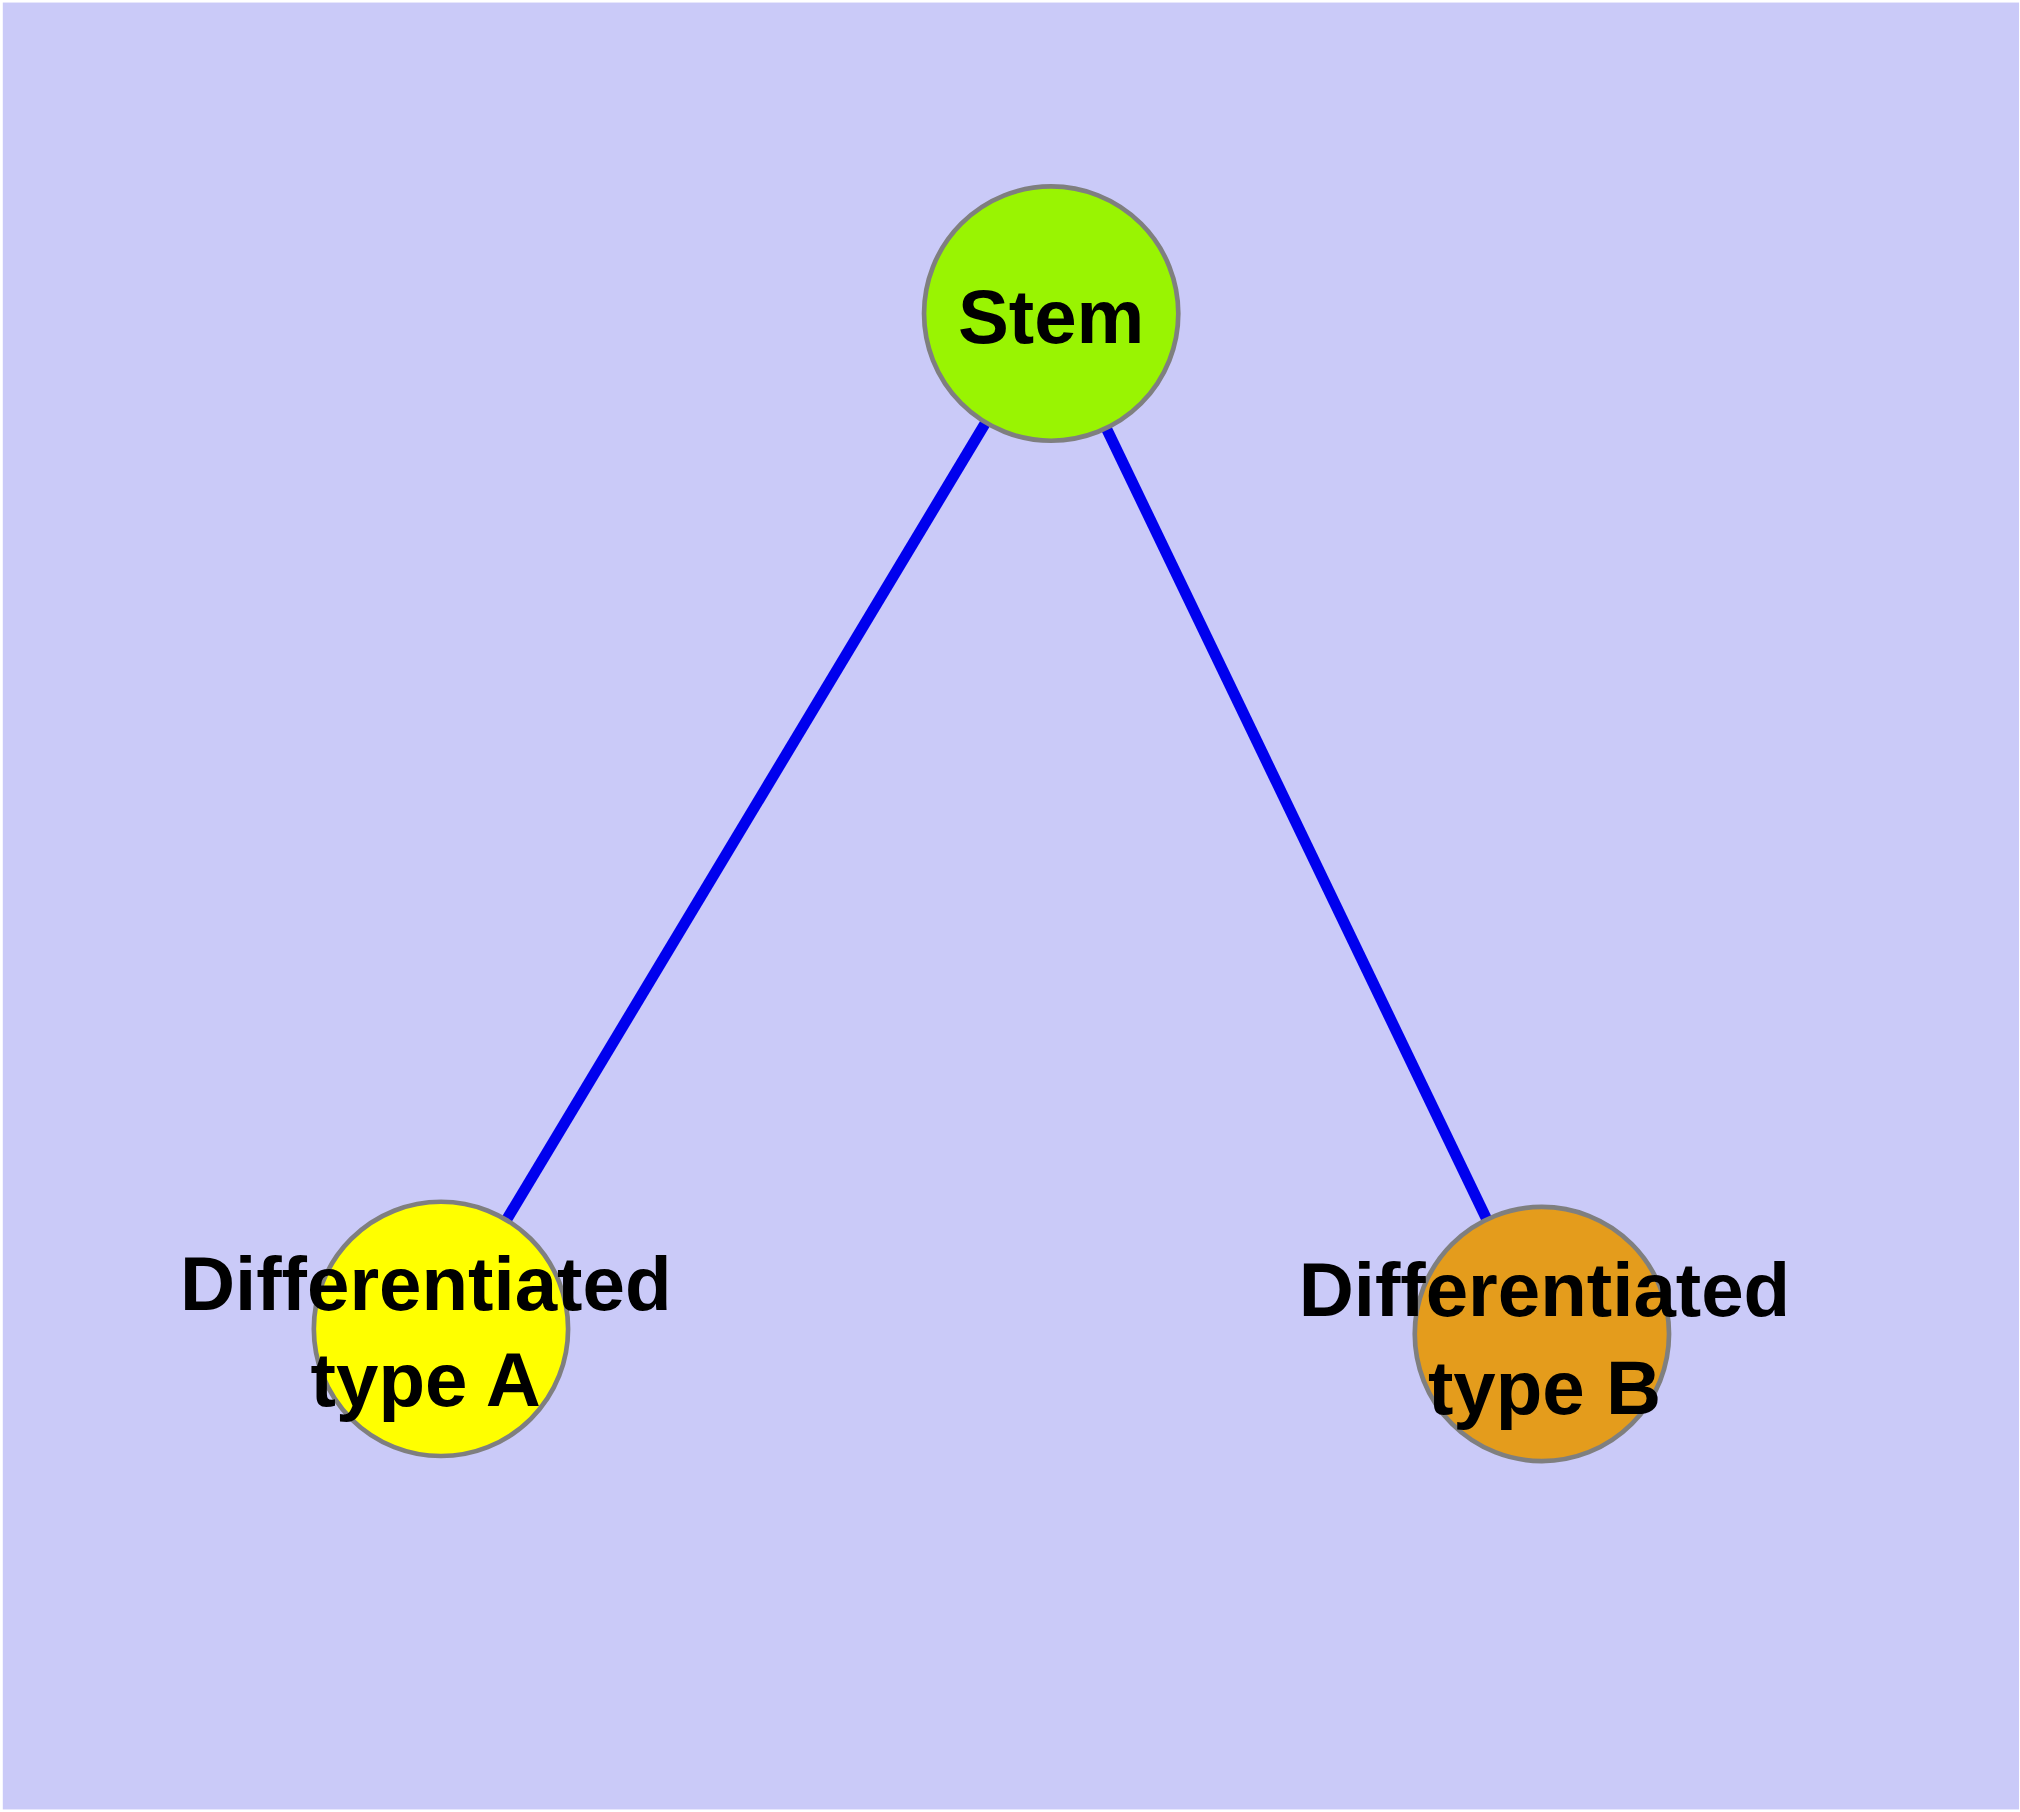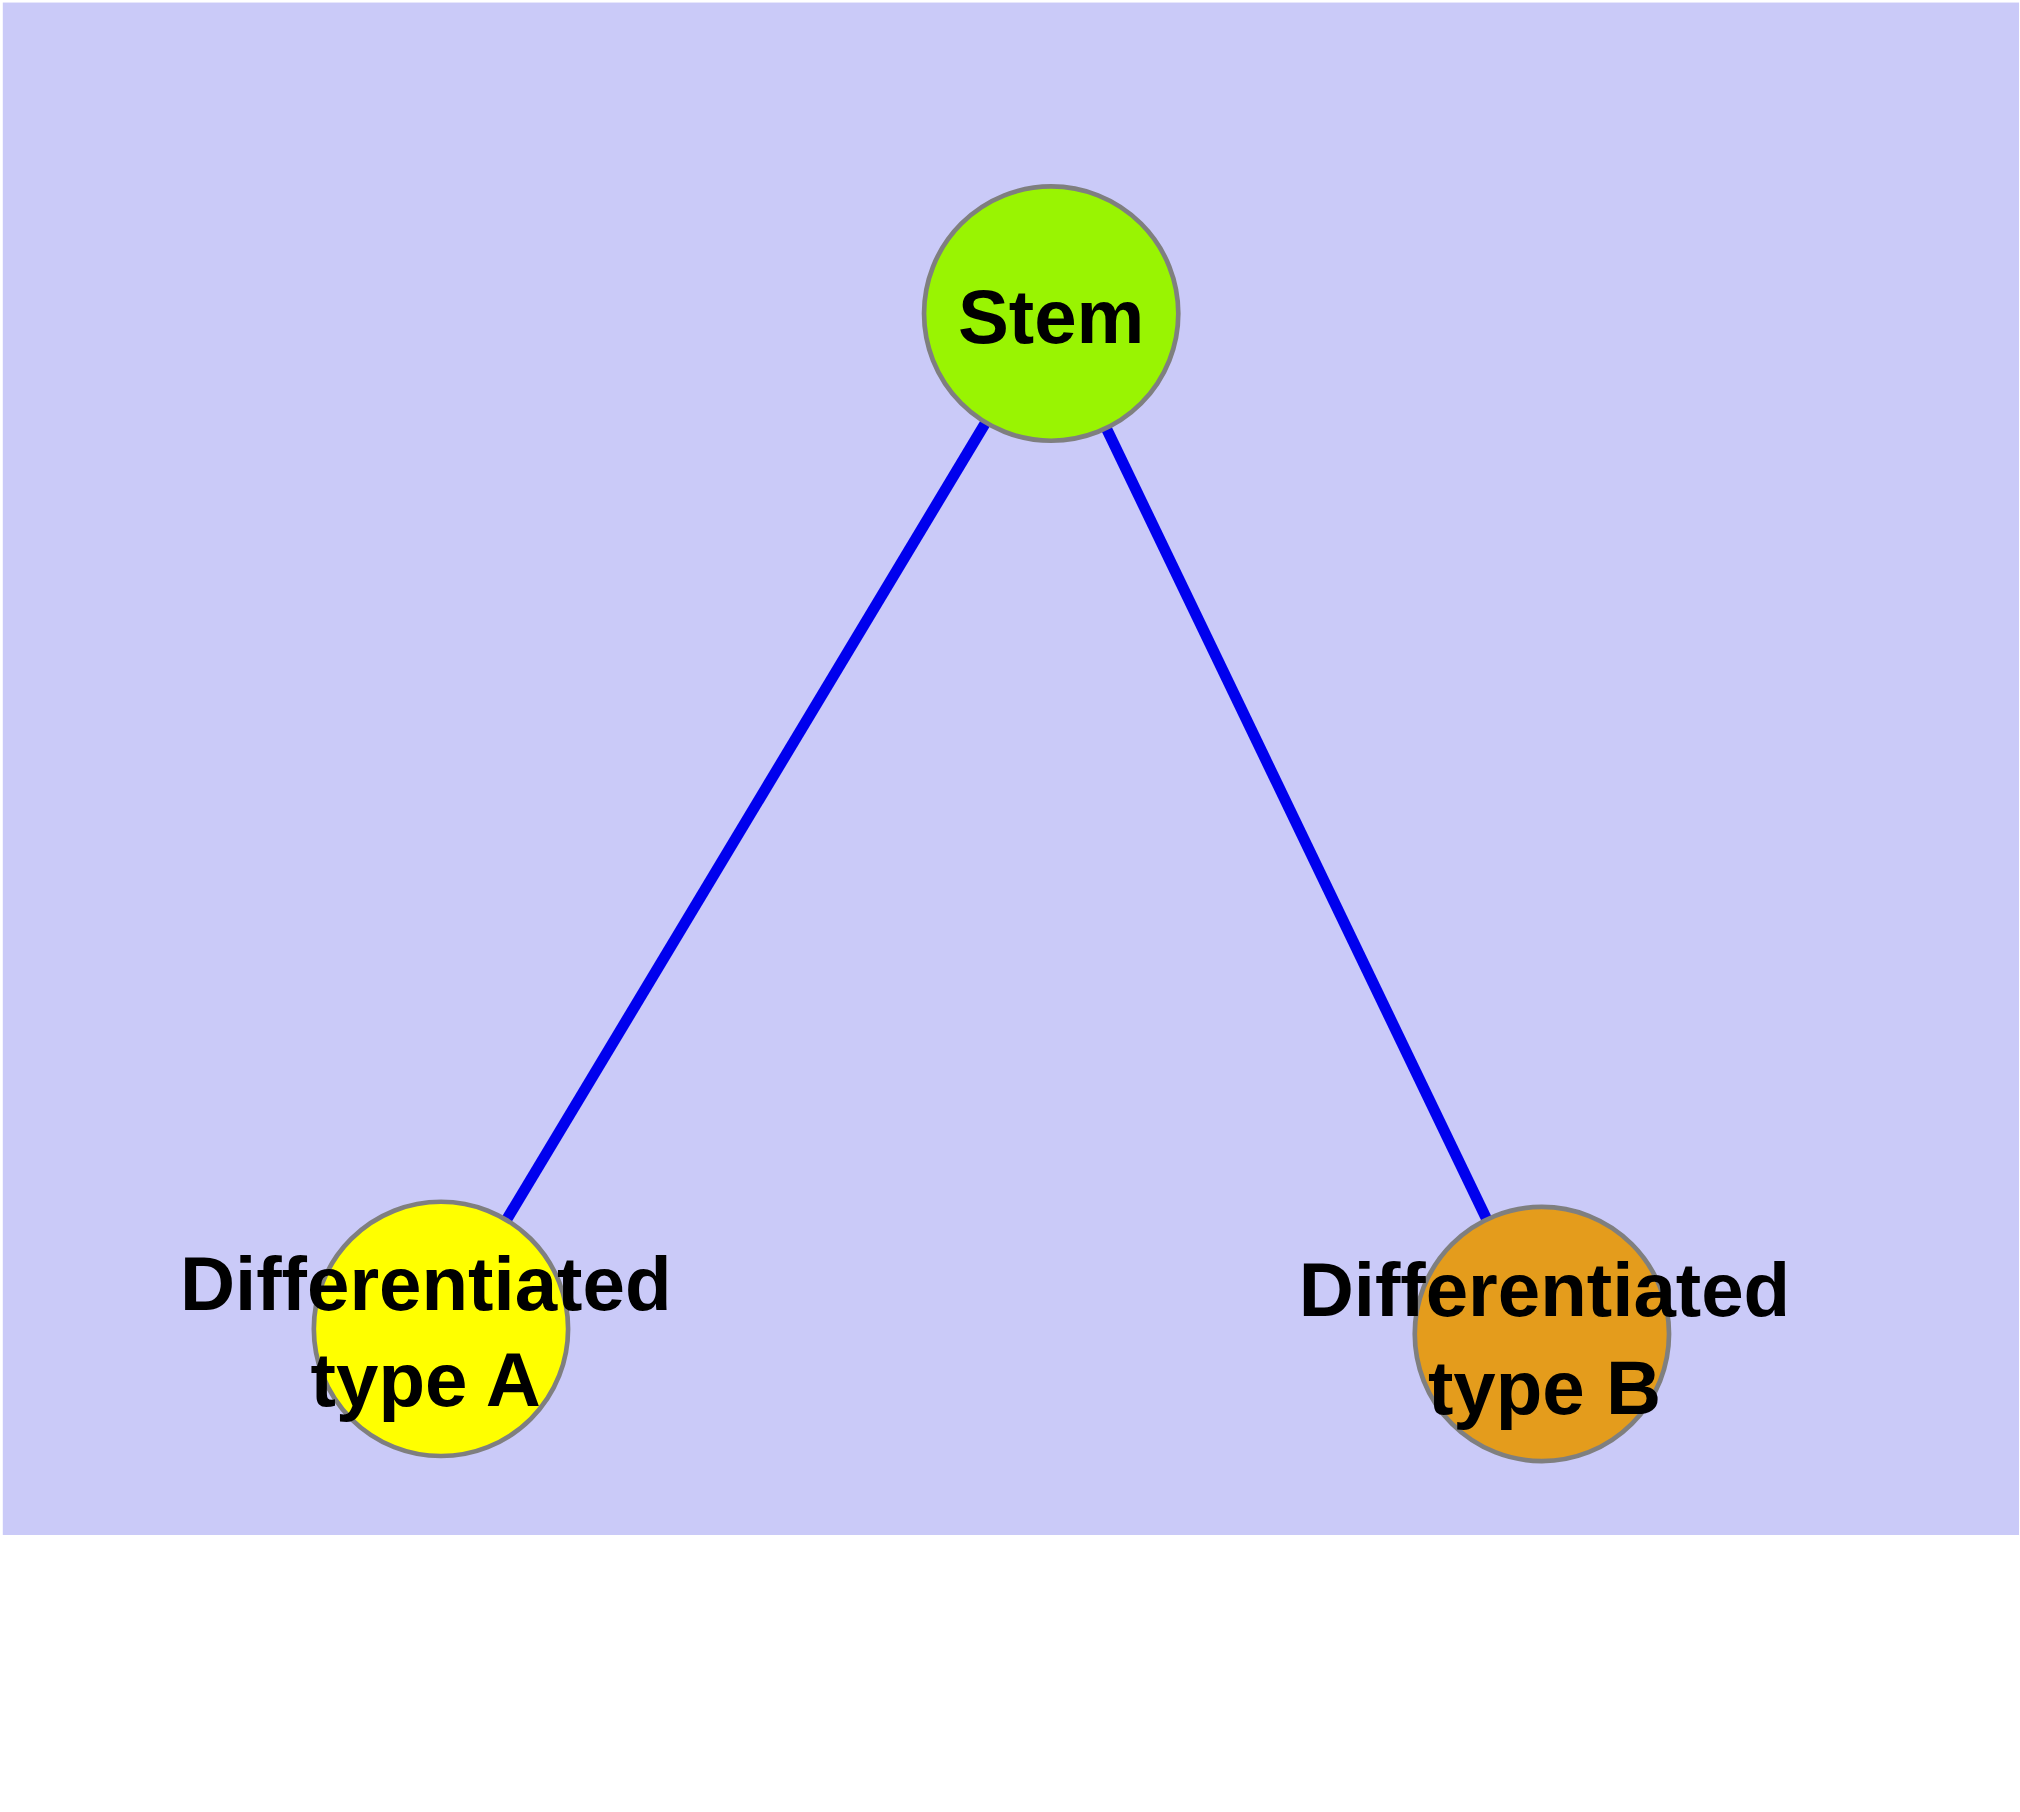--- a/index.html
+++ b/index.html
@@ -2,21 +2,21 @@
 <html style="font-size:13.6px"><head>
 <meta charset="utf-8">
 <style>
   html, body {
     margin: 0;
     padding: 0;
     background: #ffffff;
   }
   .diagram-wrap {
     width: 2021px;
-    height: 1535px;
+    height: 1812px;
     position: relative;
   }
   svg {
     display: block;
   }
   .node-label {
     font-family: "Liberation Sans", "DejaVu Sans", sans-serif;
     font-weight: bold;
     font-size: 90px;
     text-anchor: middle;

